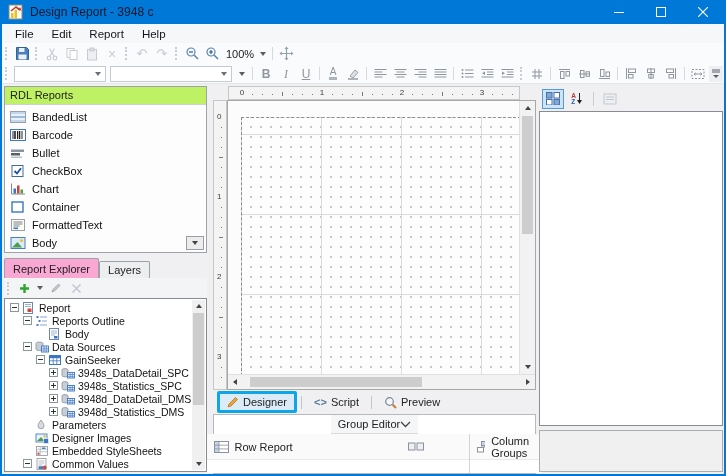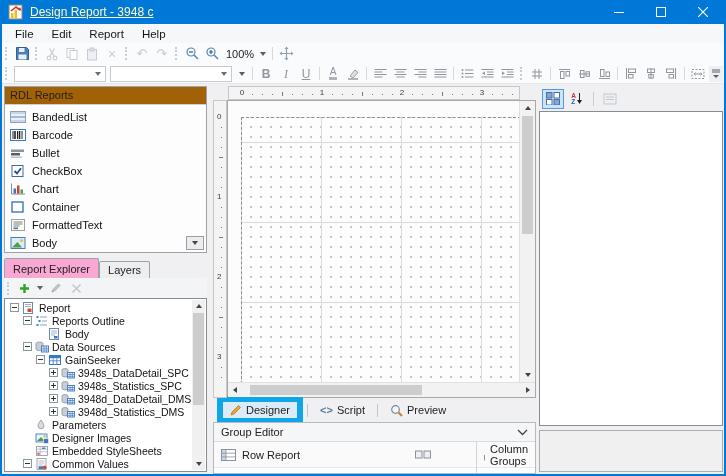--- a/index.html
+++ b/index.html
@@ -3,21 +3,21 @@
 <meta charset="utf-8">
 <style>
   html,body{margin:0;padding:0;background:#fff;font-family:"Liberation Sans",sans-serif;}
   *{box-sizing:border-box;}
   .window{width:726px;height:476px;position:relative;overflow:hidden;display:flex;flex-direction:column;
     background:#F0F0F2;border-left:2px solid #0078D7;border-right:2px solid #0078D7;border-bottom:2px solid #0078D7;}
 
   
   .titlebar{height:24px;background:#0078D7;display:flex;align-items:center;flex:0 0 auto;}
   .app-icon{width:16px;height:16px;margin:0 6px;flex:0 0 auto;}
-  .title{color:#fef9c3;font-size:12px;flex:1;white-space:nowrap;text-decoration:underline;}
+  .title{color:#0f172a;font-size:12px;flex:1;white-space:nowrap;}
   .winbtn{width:42px;height:24px;display:flex;align-items:center;justify-content:center;flex:0 0 auto;}
 
   
   .menubar{height:19px;background:#F6F7F9;display:flex;align-items:center;padding-left:4px;flex:0 0 auto;}
   .menu-item{font-size:11.5px;color:#15151E;padding:0 9px;}
 
   
   .toolbar{background:#FAFBFC;display:flex;align-items:center;flex:0 0 auto;position:relative;}
   .tb1{height:21px;}
   .tb2{height:20px;border-bottom:1px solid #E4E6E9;}
@@ -33,21 +33,21 @@
   .overflow-btn{position:absolute;right:1px;top:2px;width:14px;height:16px;display:flex;flex-direction:column;align-items:center;justify-content:center;background:#EDEFF2;}
 
   
   .main{flex:1;display:flex;padding:2px 1px 0 2px;min-height:0;}
   .left{width:203px;display:flex;flex-direction:column;margin-right:6px;flex:0 0 auto;min-height:0;}
   .center{flex:1;display:flex;flex-direction:column;min-width:0;}
   .right{width:184px;margin-left:3px;display:flex;flex-direction:column;flex:0 0 auto;}
 
   
   .toolbox{border:1px solid #9DA2A8;background:#FDFDFE;position:relative;flex:0 0 auto;}
-  .toolbox-header{height:18px;line-height:17px;padding-left:5px;font-size:11px;color:#222;background:#a16207;border-bottom:1px solid #CDD0D4;}
+  .toolbox-header{height:18px;line-height:17px;padding-left:5px;font-size:11px;color:#222;background:#bef264;border-bottom:1px solid #CDD0D4;}
   .toolbox-list{height:147px;overflow:hidden;padding-top:3px;position:relative;}
   .tb-item{height:18px;display:flex;align-items:center;padding-left:5px;font-size:11px;color:#111;}
   .tb-item .ic{width:16px;height:12px;margin-right:6px;flex:0 0 auto;}
   .scrolldown-btn{position:absolute;right:2px;bottom:2px;width:18px;height:14px;background:#ECECEC;border:1px solid #9A9DA2;display:flex;align-items:center;justify-content:center;}
   .tri-dn{width:0;height:0;border-left:3.5px solid transparent;border-right:3.5px solid transparent;border-top:4px solid #444;}
   .tri-up{width:0;height:0;border-left:3.5px solid transparent;border-right:3.5px solid transparent;border-bottom:4px solid #444;}
   .tri-lf{width:0;height:0;border-top:3.5px solid transparent;border-bottom:3.5px solid transparent;border-right:4px solid #444;}
   .tri-rt{width:0;height:0;border-top:3.5px solid transparent;border-bottom:3.5px solid transparent;border-left:4px solid #444;}
 
   
@@ -100,25 +100,25 @@
   .hruler .rn{top:1px;transform:translateX(-50%);}
   .vruler .rn{left:3px;transform:translateY(-55%);}
   .hruler .rd{position:absolute;bottom:4px;width:1px;height:1px;background:#7A7A7A;}
   .hruler .rt{position:absolute;bottom:3px;width:1px;height:4px;background:#7A7A7A;}
   .vruler .rd{position:absolute;right:4px;width:1px;height:1px;background:#7A7A7A;}
   .vruler .rt{position:absolute;right:3px;width:4px;height:1px;background:#7A7A7A;}
 
   
   .doc-tabs{height:24px;display:flex;align-items:center;background:#F0F0F2;padding-left:2px;flex:0 0 auto;}
   .dtab{display:flex;align-items:center;gap:4px;font-size:11px;color:#222;padding:2px 7px;margin:0 2px;border:1px solid transparent;}
-  .dtab.active{background:#DCEBF8;border:6px solid #0ea5e9;border-radius:2px;}
+  .dtab.active{background:#DCEBF8;border:3px solid #0ea5e9;border-radius:2px;}
   .dtab-sep{width:1px;height:13px;background:#C2C6CA;margin:0 2px;}
 
   
-  .group-editor{height:52px;border:1px solid #B7BABD;display:flex;flex-direction:column;background:#fff;flex:0 0 auto;}
+  .group-editor{height:60px;border:1px solid #B7BABD;display:flex;flex-direction:column;background:#fff;flex:0 0 auto;align-items:center;}
   .ge-header{height:19px;display:flex;align-items:center;background:#F5F6F7;border-bottom:1px solid #D9DBDD;padding:0 7px;font-size:11px;color:#222;}
   .ge-body{flex:1;display:flex;min-height:0;}
   .ge-col{display:flex;flex-direction:column;min-width:0;}
   .ge-col.rg{width:262px;flex:0 0 auto;}
   .ge-col.cg{flex:1;border-left:1px solid #D2D4D6;}
   .ge-label-row{height:25px;display:flex;align-items:center;padding:0 7px;font-size:11px;color:#222;background:#FAFAFB;gap:6px;}
   .ge-empty-row{flex:1;background:#fff;border-top:1px solid #E9E9E9;}
 
   
   .prop-toolbar{height:25px;display:flex;align-items:center;padding-left:3px;flex:0 0 auto;gap:2px;}

